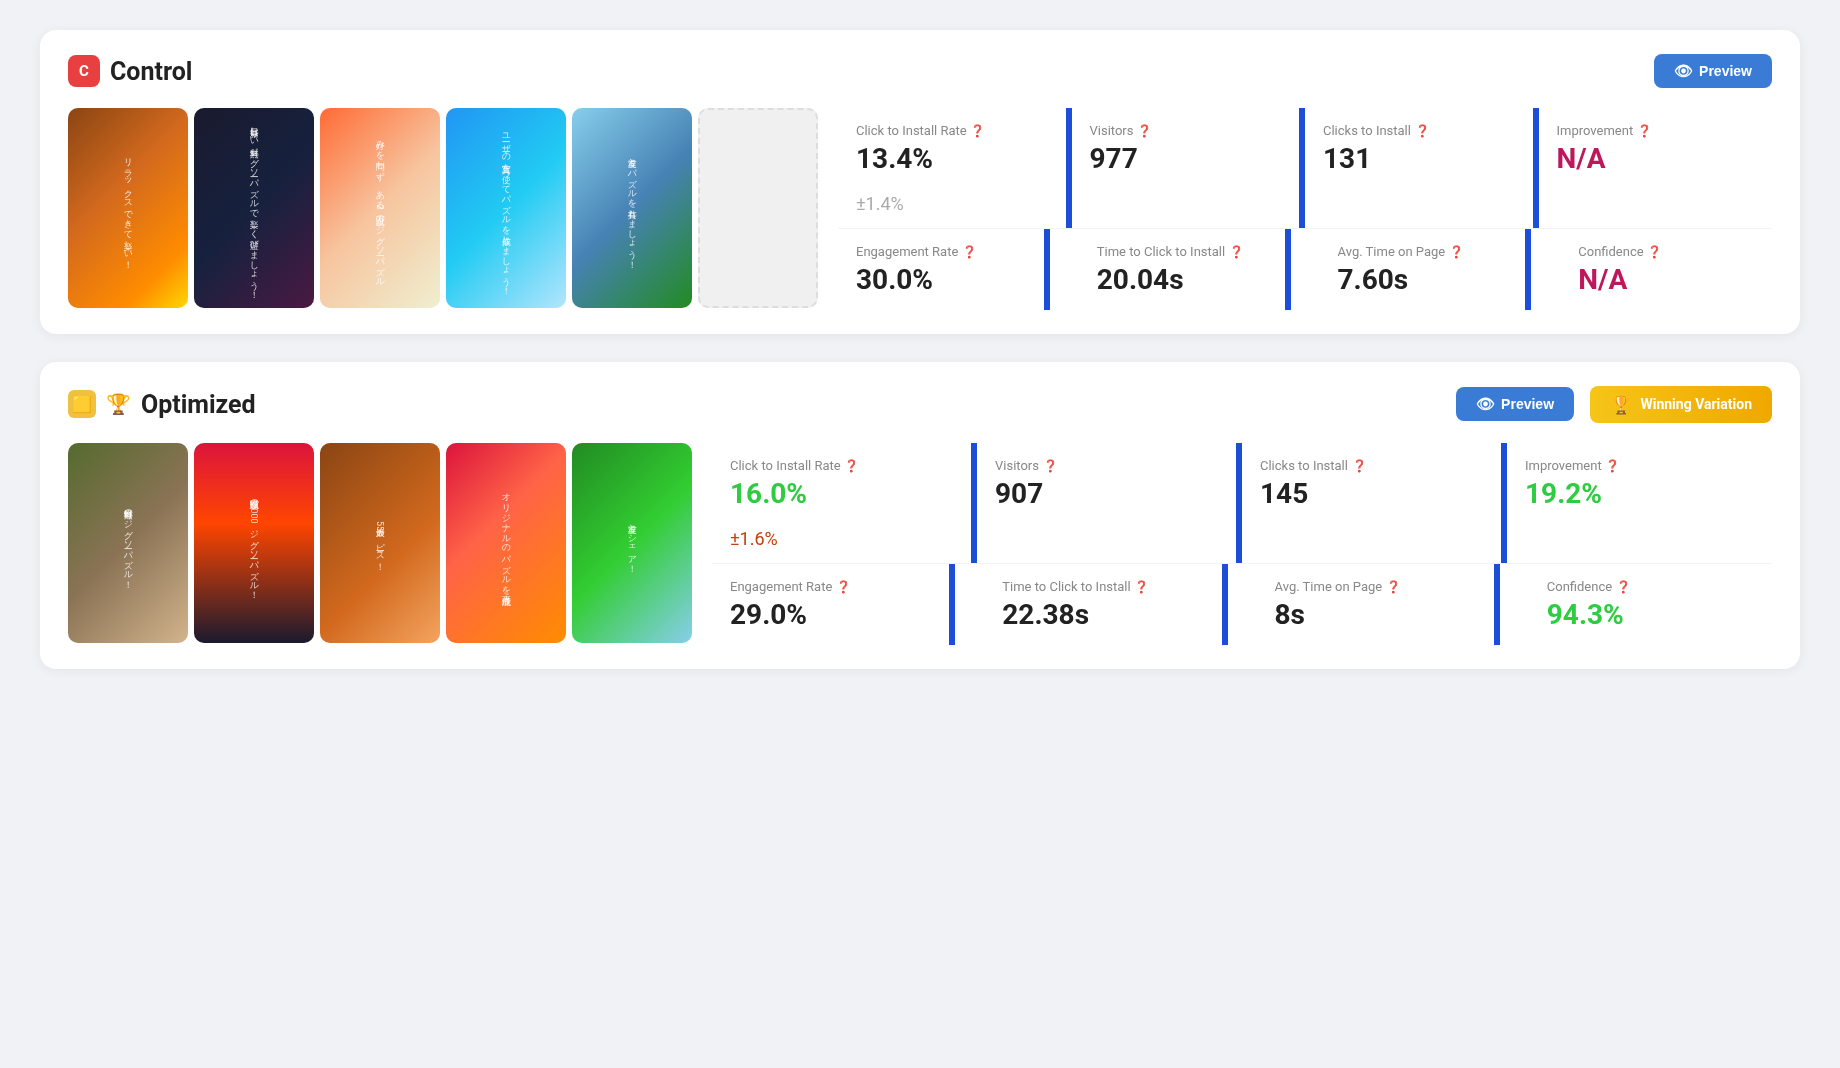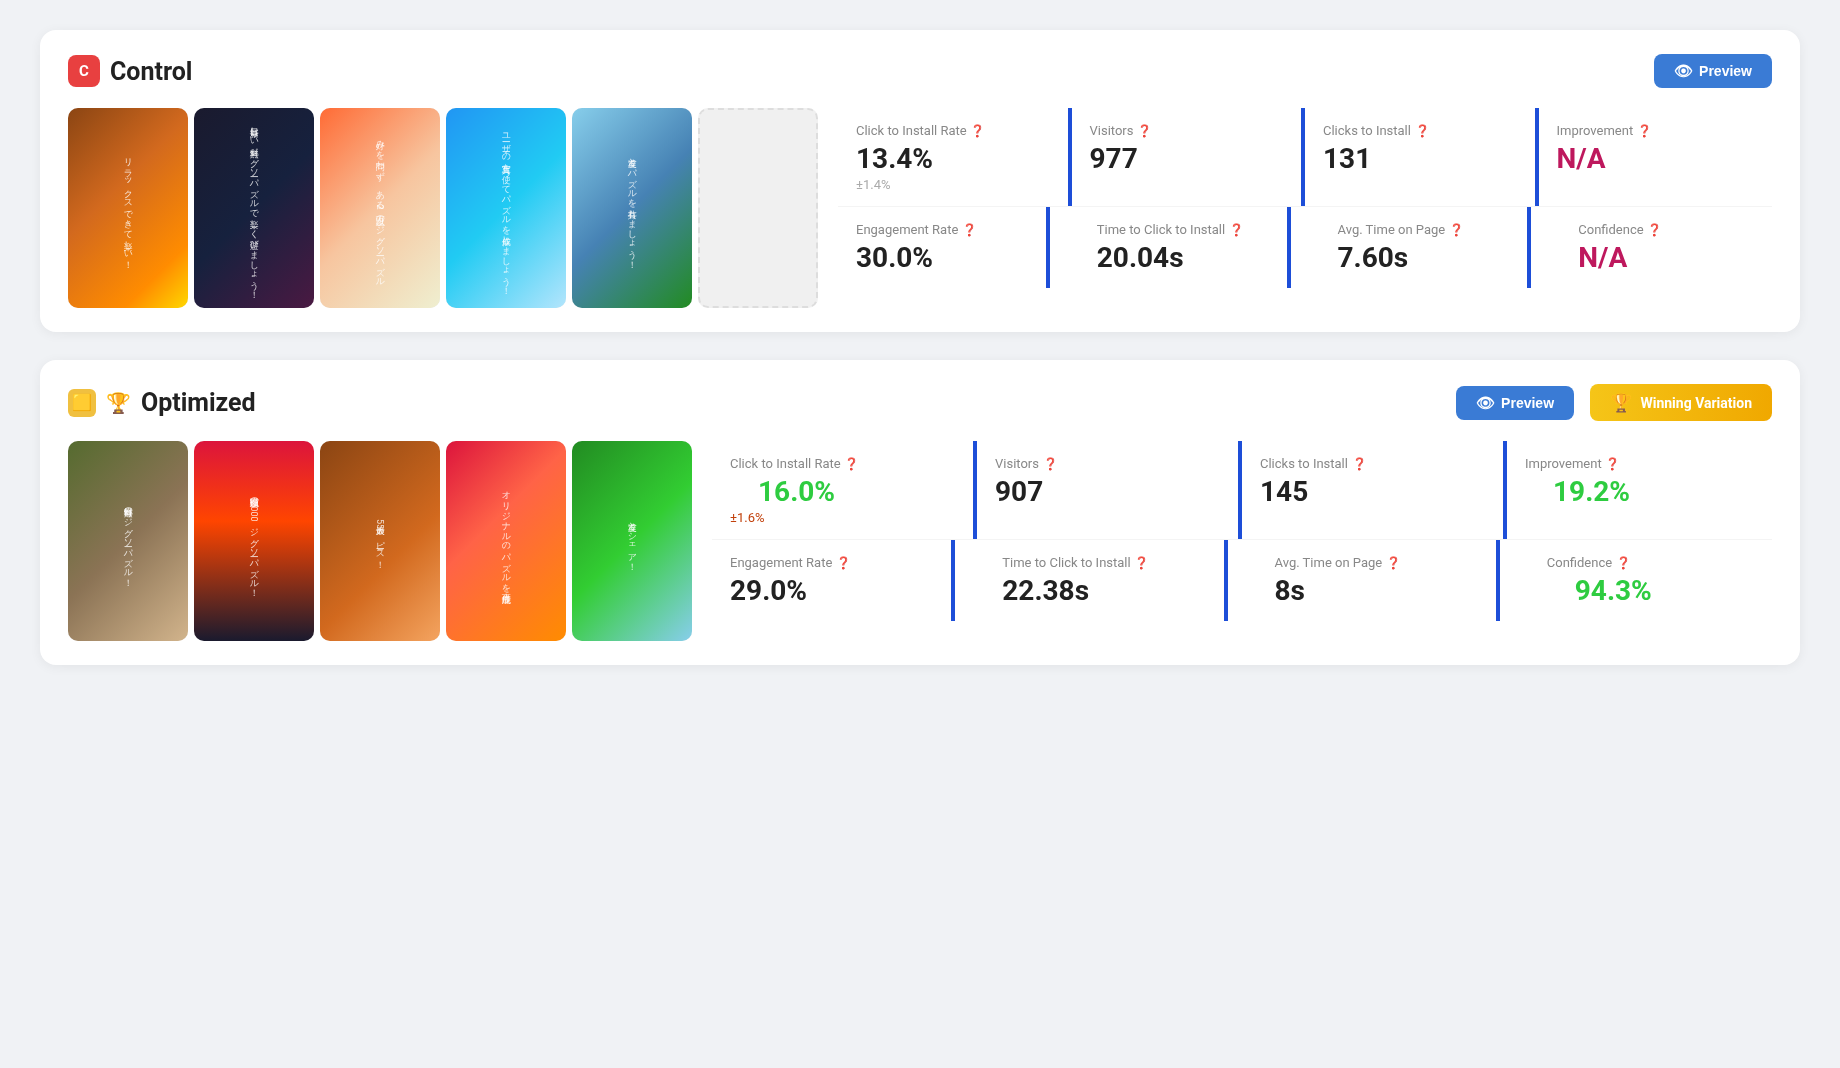--- a/index.html
+++ b/index.html
@@ -135,26 +135,26 @@
       color: #bbb;
       font-size: 12px;
       cursor: pointer;
     }
     .stat-value {
       font-size: 28px;
       font-weight: 700;
       color: #222;
       line-height: 1.1;
     }
-    .stat-value.green { color: #2ecc40; margin-left: 28px; }
+    .stat-value.green { color: #2ecc40; }
     .stat-value.gray { color: #be185d; }
     .stat-sub {
-      font-size: 13px;
+      font-size: 18px;
       color: #aaa;
-      margin-top: 2px;
+      margin-top: 18px;
     }
     .stat-sub.green { color: #c2410c; }
     .winning-badge {
       background: linear-gradient(90deg, #f5c518, #f0a800);
       color: #fff;
       font-weight: 700;
       font-size: 14px;
       border-radius: 8px;
       padding: 8px 20px;
       display: flex;
@@ -197,21 +197,21 @@
     .stats-row {
       display: grid;
       grid-template-columns: repeat(4, 1fr);
     }
     .stats-row + .stats-row {
       border-top: 1px solid #f4f4f4;
       gap: 29px;
     }
     .stat-box {
       padding: 14px 18px;
-      border-right: 4px solid #1d4ed8;
+      border-right: 6px solid #1d4ed8;
     }
     .stat-box:last-child {
       border-right: none;
     }
   </style>
 </head>
 <body>
 
 <div>
 

